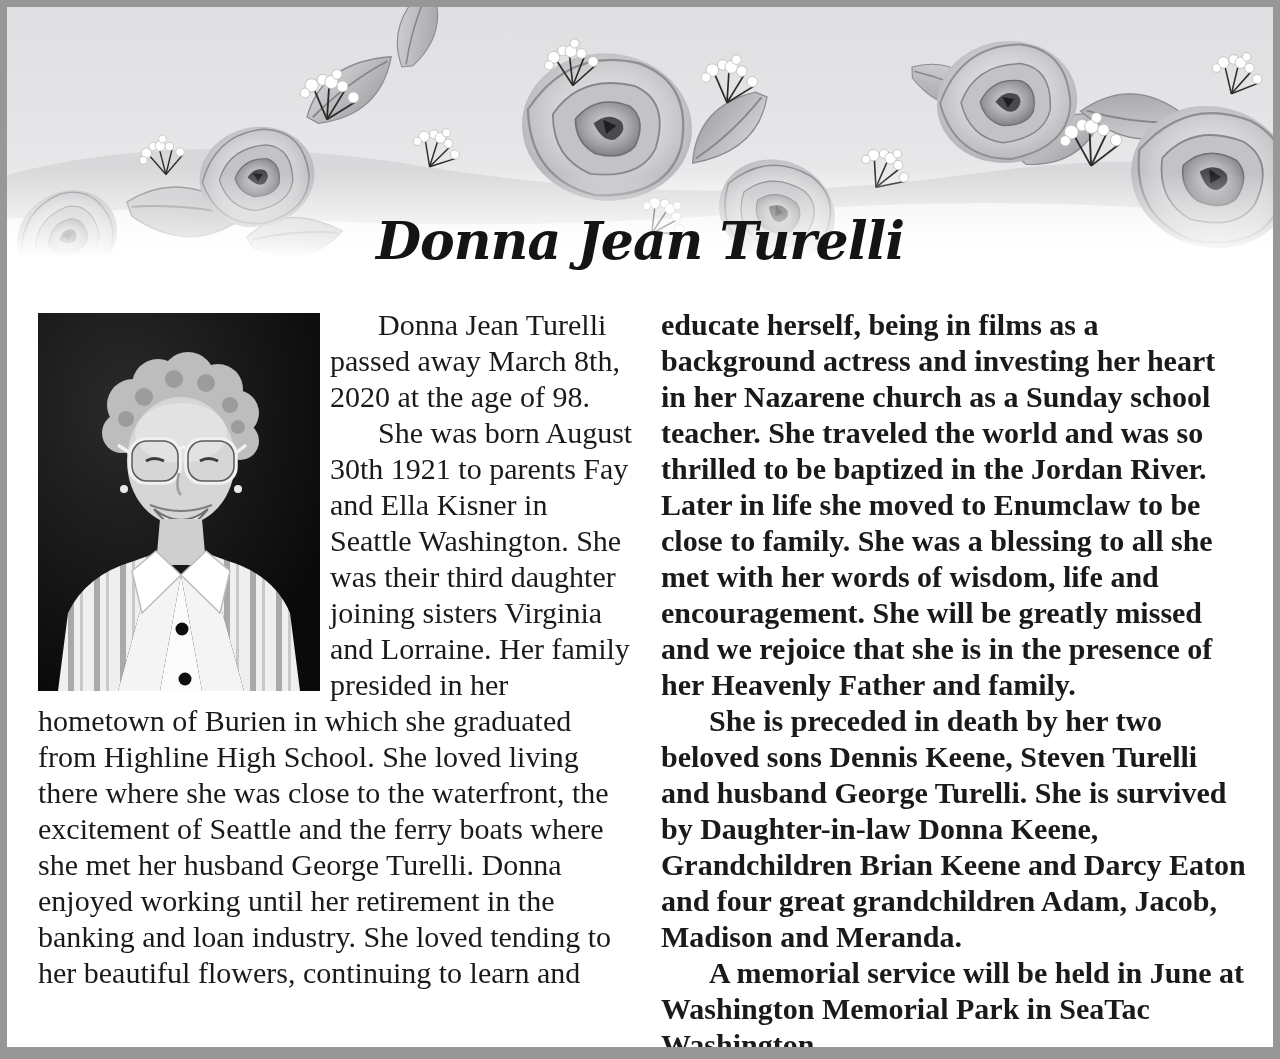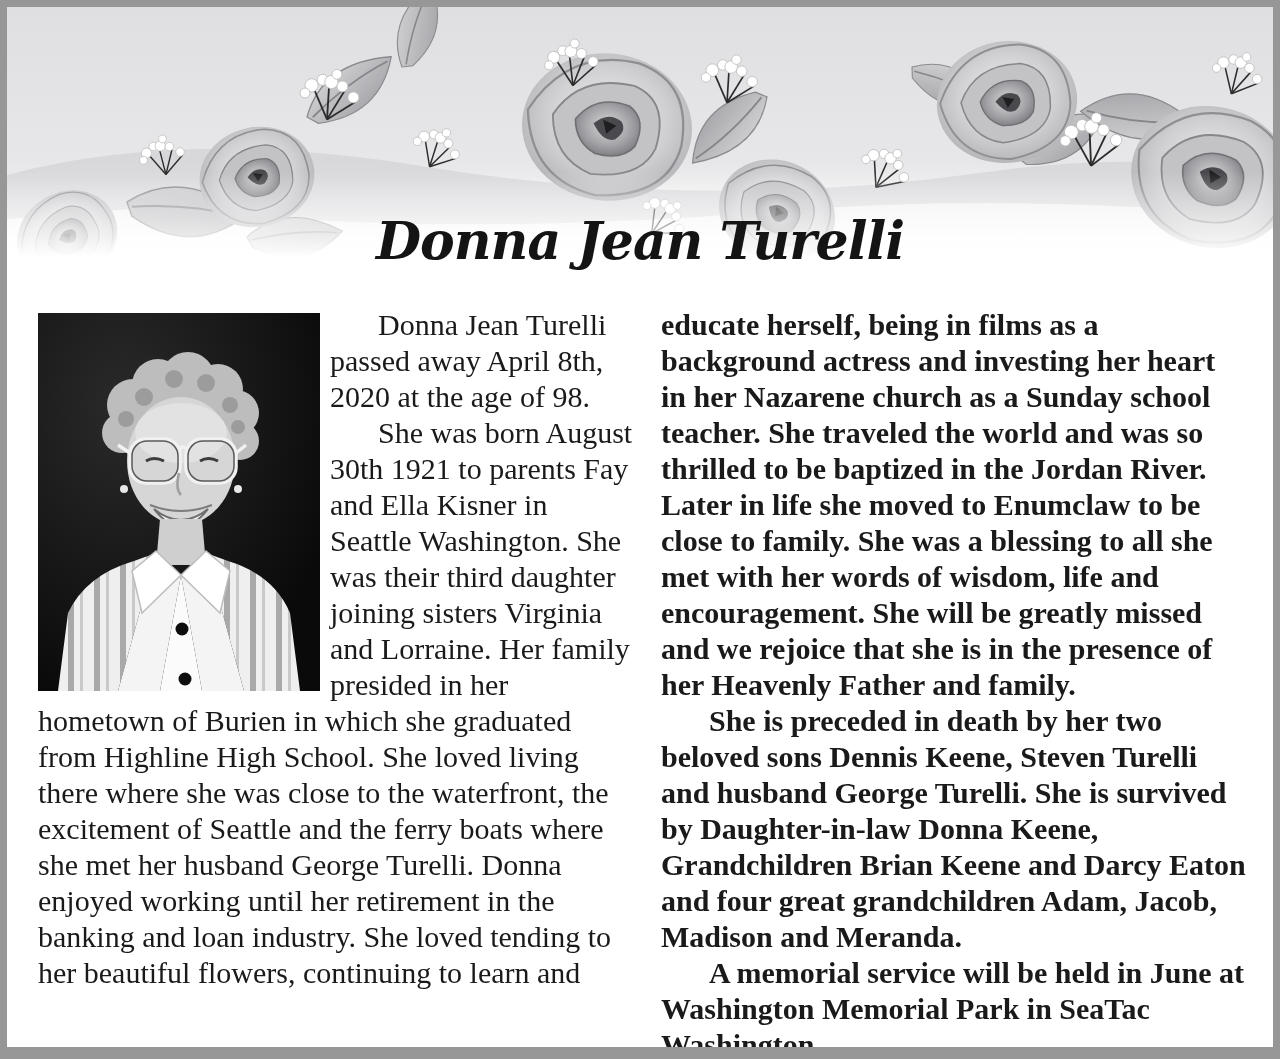--- a/index.html
+++ b/index.html
@@ -215,21 +215,21 @@
 
           <path d="M118,238 L143,262 L104,300 L94,258 Z" fill="#ffffff" stroke="#bdbdbd" stroke-width="1.5"></path>
           <path d="M168,238 L143,262 L182,300 L192,258 Z" fill="#ffffff" stroke="#bdbdbd" stroke-width="1.5"></path>
 
           <path d="M122,378 L143,262 L164,378 Z" fill="#fbfbfb"></path>
           <circle cx="144" cy="316" r="6.5" fill="#0d0d0d"></circle>
           <circle cx="147" cy="366" r="6.5" fill="#0d0d0d"></circle>
         </svg>
       </div>
 
-      <p class="indent">Donna Jean Turelli passed away April 8th, 2020 at the age of 98.</p>
+      <p class="indent">Donna Jean Turelli passed away March 8th, 2020 at the age of 98.</p>
       <p class="indent">She was born August 30th 1921 to parents Fay and Ella Kisner in Seattle Washington. She was their third daughter joining sisters Virginia and Lorraine. Her family presided in her hometown of Burien in which she graduated from Highline High School. She loved living there where she was close to the waterfront, the excitement of Seattle and the ferry boats where she met her husband George Turelli. Donna enjoyed working until her retirement in the banking and loan industry. She loved tending to her beautiful flowers, continuing to learn and</p>
     </div>
 
     <div class="col col2">
       <p>educate herself, being in films as a background actress and investing her heart in her Nazarene church as a Sunday school teacher. She traveled the world and was so thrilled to be baptized in the Jordan River. Later in life she moved to Enumclaw to be close to family. She was a blessing to all she met with her words of wisdom, life and encouragement. She will be greatly missed and we rejoice that she is in the presence of her Heavenly Father and family.</p>
       <p class="indent">She is preceded in death by her two beloved sons Dennis Keene, Steven Turelli and husband George Turelli. She is survived by Daughter-in-law Donna Keene, Grandchildren Brian Keene and Darcy Eaton and four great grandchildren Adam, Jacob, Madison and Meranda.</p>
       <p class="indent">A memorial service will be held in June at Washington Memorial Park in SeaTac Washington.</p>
     </div>
 
   </div>

